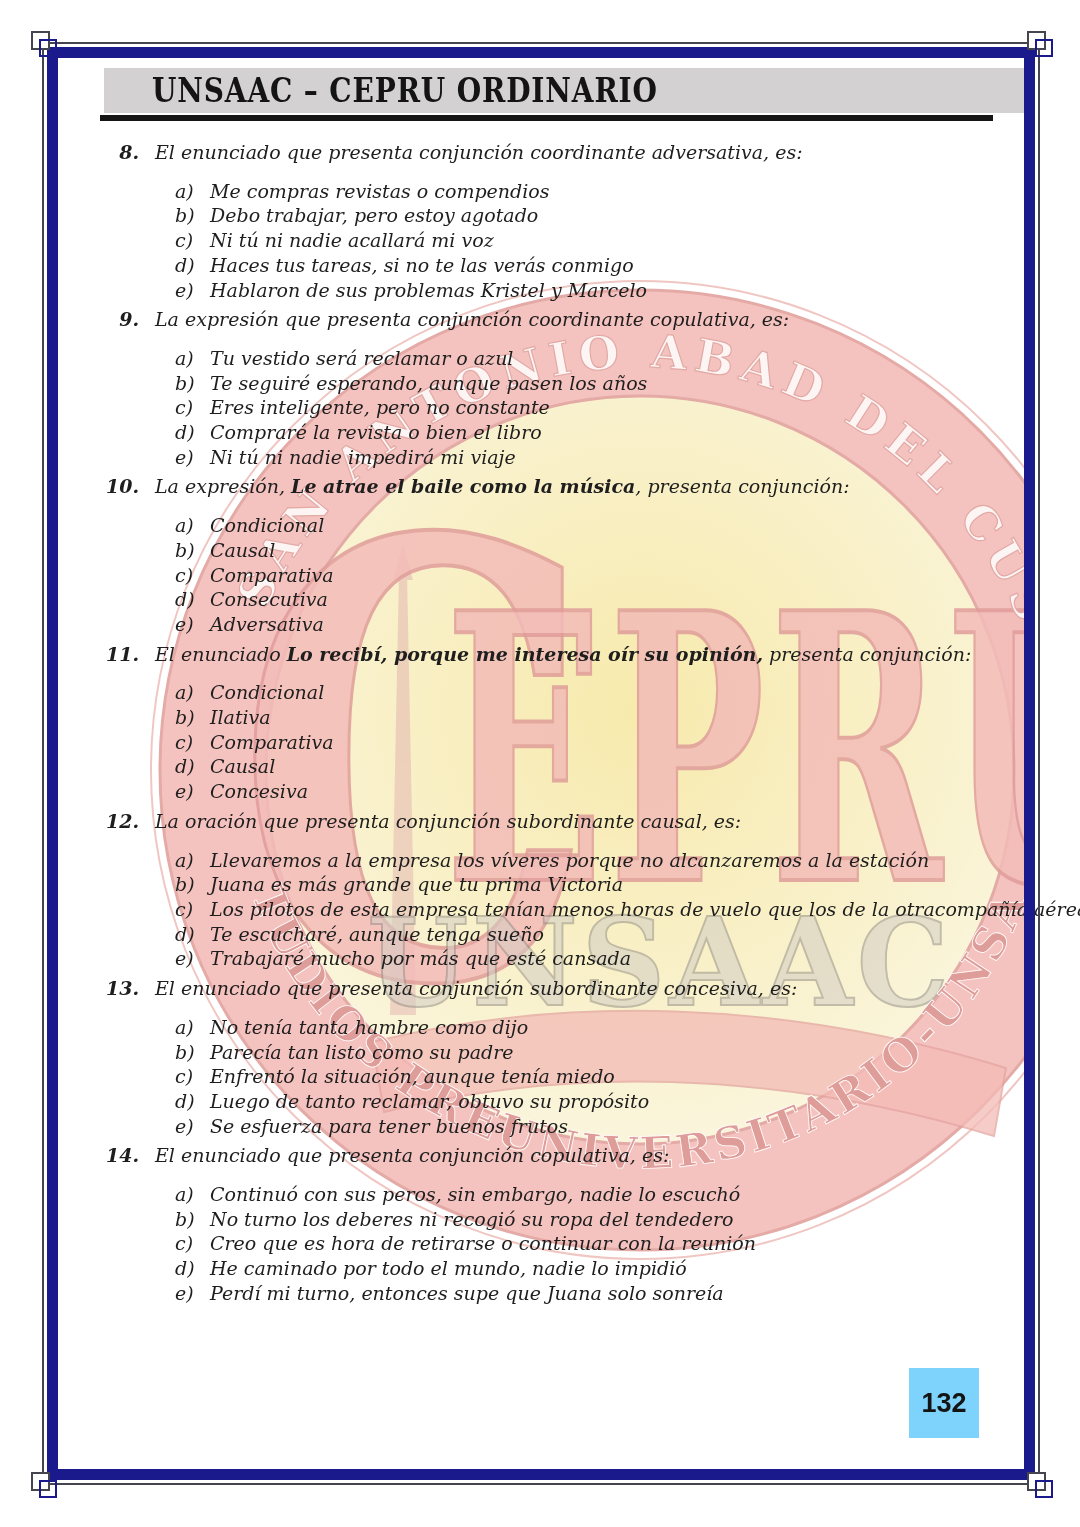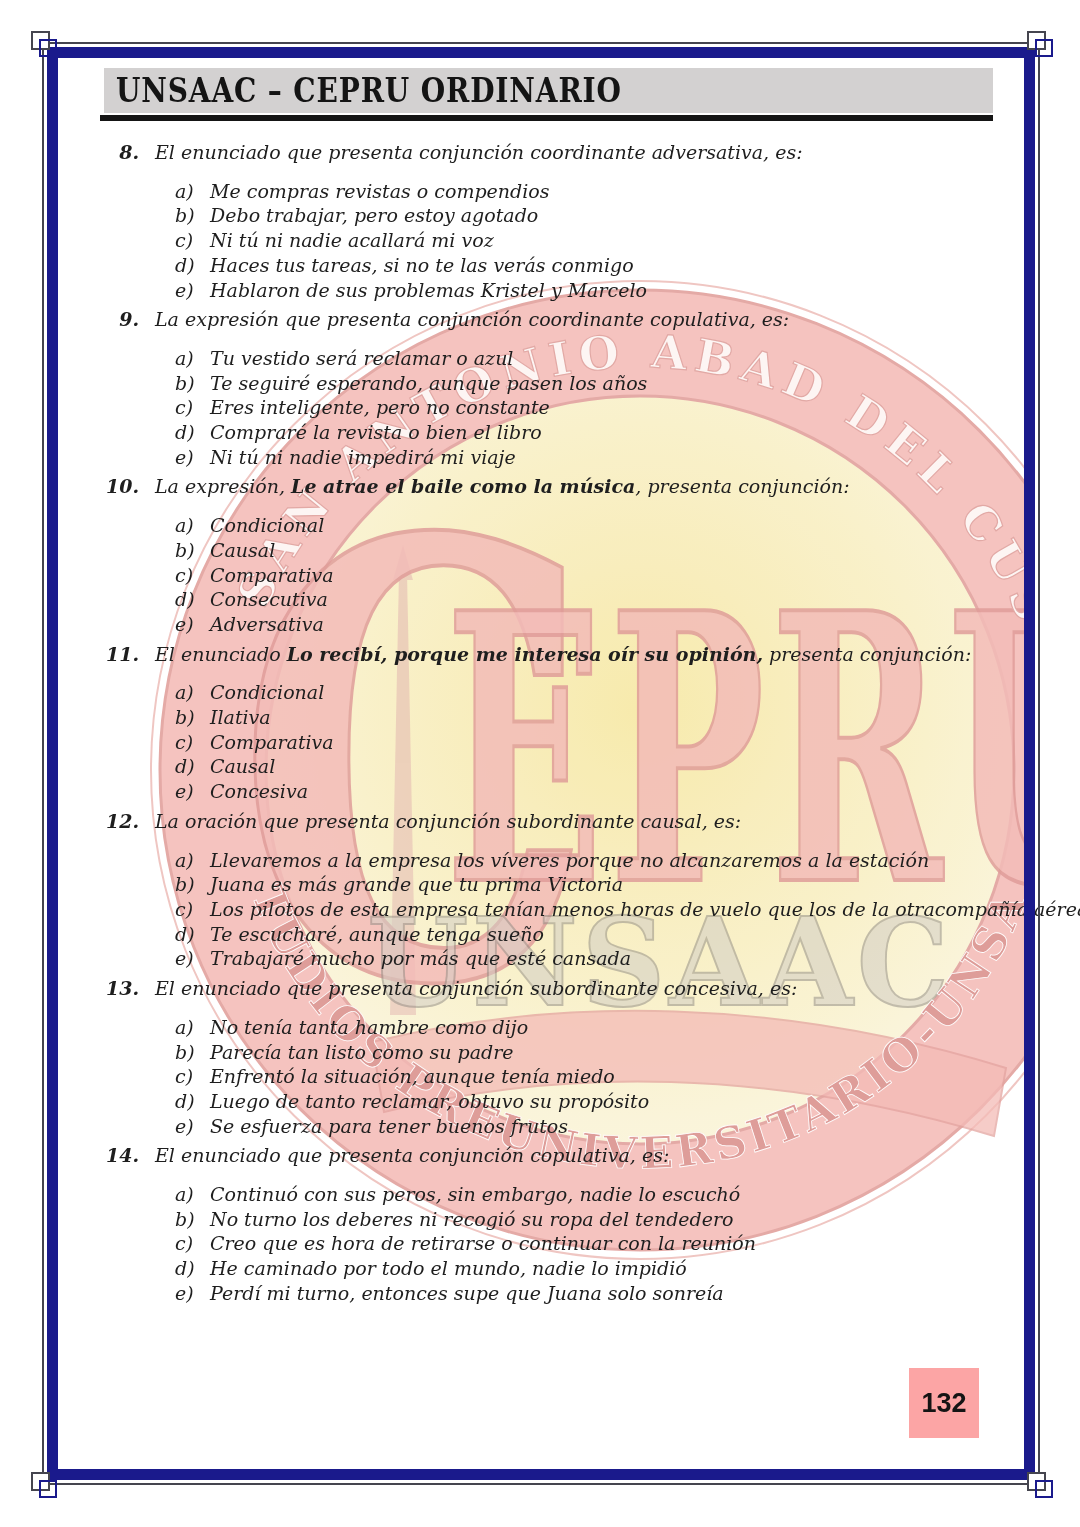--- a/index.html
+++ b/index.html
@@ -24,21 +24,21 @@
     position:absolute;left:-3px;top:-3px;width:14px;height:14px;
     background:transparent;border:2px solid #1a1a8c;
   }
   .corner.tl{left:42px;top:42px;}
   .corner.tr{left:1038px;top:42px;}
   .corner.bl{left:42px;top:1483px;}
   .corner.br{left:1038px;top:1483px;}
   
   .header-bar{
     position:absolute;left:104px;top:68px;width:889px;height:45px;background:#d3d1d1;
-    display:flex;align-items:center;z-index:2;
+    display:flex;align-items:center;z-index:2;padding-left:36px;
   }
   .header-title{
     font-style:normal;font-weight:bold;font-size:33px;letter-spacing:1px;color:#141414;
     transform:scaleX(0.85);transform-origin:left center;padding-left:14px;white-space:nowrap;
   }
   .header-rule{
     position:absolute;left:100px;top:115px;width:893px;height:6px;background:#151515;z-index:2;
   }
   
   #questions{
@@ -48,21 +48,21 @@
   .q{display:flex;margin-bottom:5px;}
   .qnum{flex:none;width:155px;padding-right:16px;box-sizing:border-box;text-align:right;font-weight:bold;}
   .qbody{flex:1;min-width:0;}
   .qtext{margin-bottom:14px;}
   .qtext b{font-weight:bold;font-style:italic;}
   .opt{display:flex;}
   .olet{flex:none;width:27px;margin-left:20px;}
   .otext{white-space:nowrap;margin-left:8px;}
   
   .pagenum-box{
-    position:absolute;left:909px;top:1368px;width:70px;height:70px;background:#fca5a5;
+    position:absolute;left:909px;top:1368px;width:70px;height:70px;background:#7dd3fc;
     display:flex;align-items:center;justify-content:center;z-index:2;
     font-family:"Liberation Sans",sans-serif;font-style:normal;font-weight:bold;
     font-size:27px;color:#141414;
   }
   
   .wm{position:absolute;left:0;top:0;z-index:1;pointer-events:none;}
 </style>
 </head>
 <body>
 

